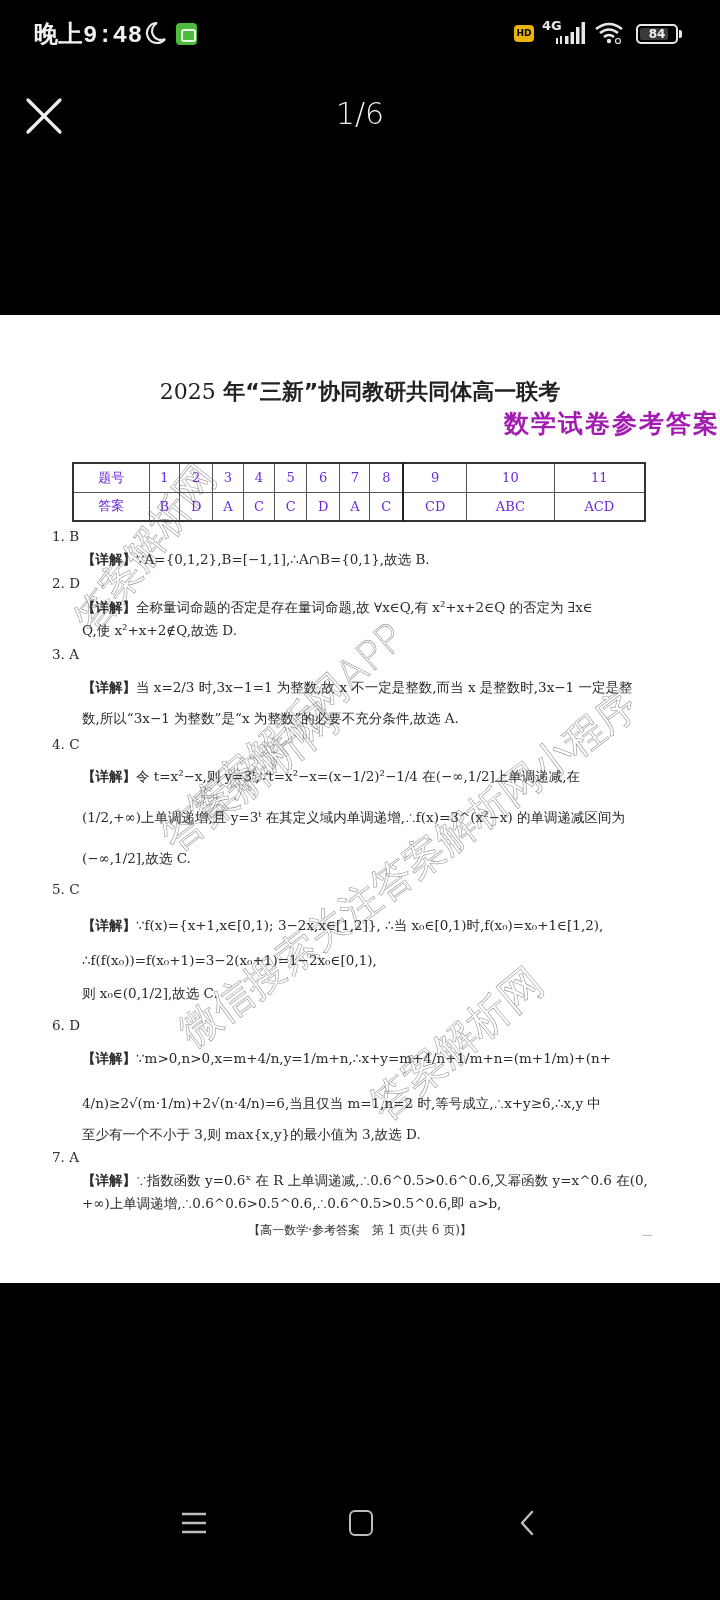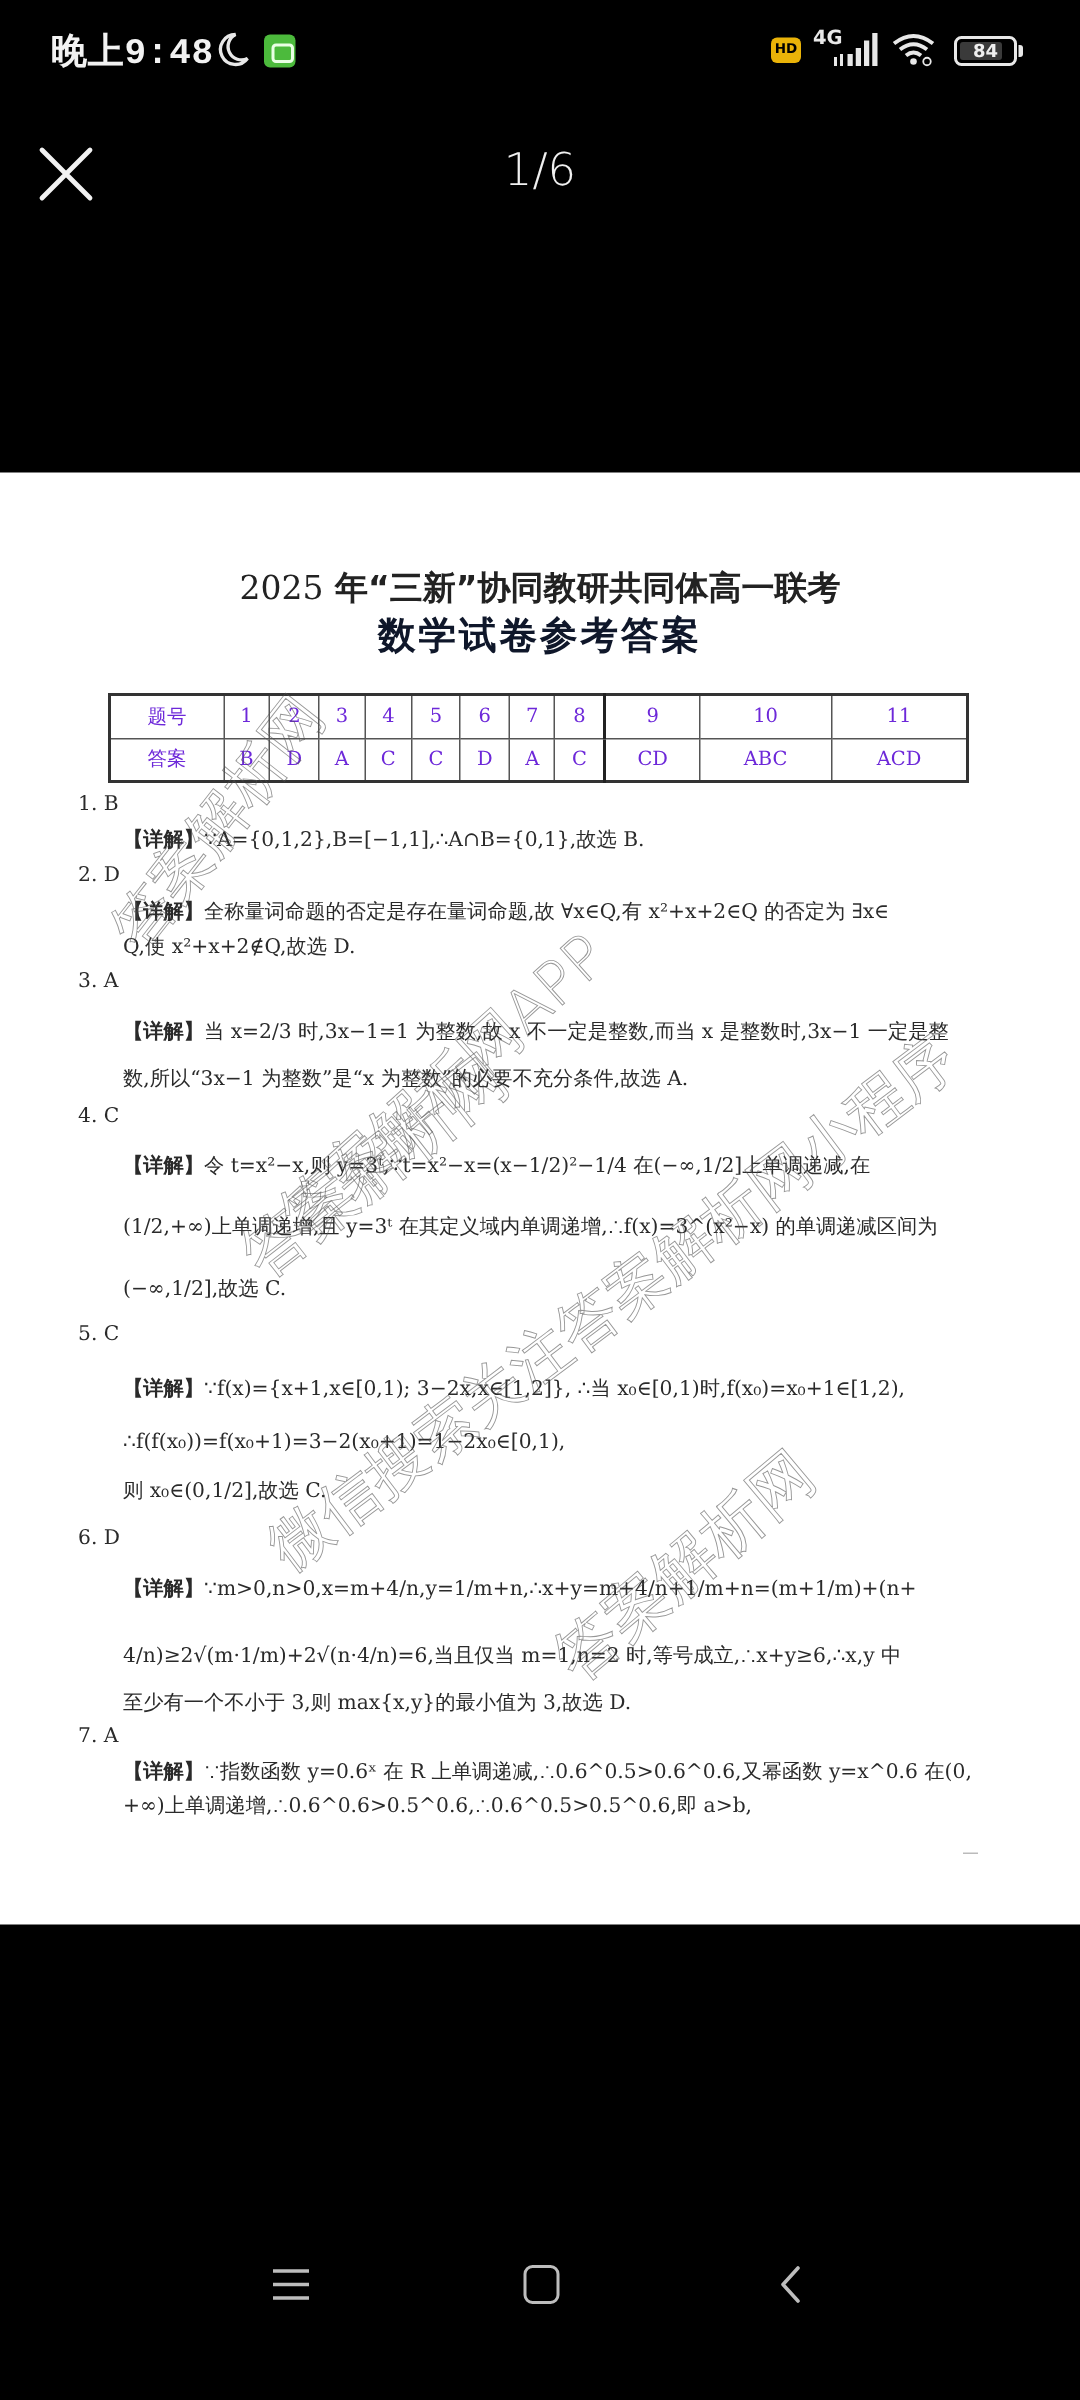--- a/index.html
+++ b/index.html
@@ -22,21 +22,21 @@
   .sb-battery-cap { position: absolute; left: 679px; top: 30px; width: 3px; height: 8px; background: #e8e8e8; border-radius: 0 2px 2px 0; }
 
   
   .close-btn { position: absolute; left: 24px; top: 96px; width: 40px; height: 40px; cursor: pointer; }
   .page-counter { position: absolute; left: 310px; top: 96px; width: 100px; text-align: center; font-size: 30px; color: #f0f0f0; font-family: "DejaVu Sans", sans-serif; font-weight: 300; }
 
   
   .doc-page { position: absolute; left: 0; top: 315px; width: 720px; height: 968px; background: #fff; color: #2a2a2a; overflow: hidden; font-family: "DejaVu Serif", serif; }
   .doc-title1 { position: absolute; left: 0; top: 62px; width: 720px; text-align: center; font-size: 22px; color: #222; font-family: "DejaVu Serif", serif; }
   .doc-title1 b { font-family: "DejaVu Sans", sans-serif; font-weight: bold; }
-  .doc-title2 { position: absolute; left: 0; top: 92px; width: 720px; text-align: center; font-size: 25px; font-weight: bold; color: #0f172a; font-family: "DejaVu Sans", sans-serif; letter-spacing: 2px; }
+  .doc-title2 { position: absolute; left: 0; top: 92px; width: 720px; text-align: right; font-size: 25px; font-weight: bold; color: #a21caf; font-family: "DejaVu Sans", sans-serif; letter-spacing: 2px; }
 
   .ans-table { position: absolute; left: 72px; top: 147px; width: 574px; border-collapse: collapse; border: 2px solid #333; }
   .ans-table td { border: 1px solid #555; height: 29px; text-align: center; font-size: 13px; color: #6d28d9; font-family: "DejaVu Serif", serif; padding: 0; }
   .ans-table td.sep { border-left: 2px solid #222; }
   .ans-table td.head { width: 76px; font-family: "DejaVu Sans", sans-serif; }
 
   .body-text { position: absolute; left: 0; top: 0; width: 720px; }
   .line { position: absolute; font-size: 13.5px; color: #2a2a2a; white-space: nowrap; font-family: "DejaVu Serif", serif; }
   .qnum { left: 52px; }
   .detail { left: 82px; }
@@ -161,20 +161,21 @@
     <div class="line qnum" style="top:702px">6. D</div>
     <div class="line detail" style="top:735px"><span class="tag">【详解】</span><span>∵m&gt;0,n&gt;0,x=m+4/n,y=1/m+n,∴x+y=m+4/n+1/m+n=(m+1/m)+(n+</span></div>
     <div class="line cont" style="top:780px">4/n)≥2√(m·1/m)+2√(n·4/n)=6,当且仅当 m=1,n=2 时,等号成立,∴x+y≥6,∴x,y 中</div>
     <div class="line cont" style="top:811px">至少有一个不小于 3,则 max{x,y}的最小值为 3,故选 D.</div>
 
     <div class="line qnum" style="top:834px">7. A</div>
     <div class="line detail" style="top:857px"><span class="tag">【详解】</span><span>∵指数函数 y=0.6ˣ 在 R 上单调递减,∴0.6^0.5&gt;0.6^0.6,又幂函数 y=x^0.6 在(0,</span></div>
     <div class="line cont" style="top:880px">+∞)上单调递增,∴0.6^0.6&gt;0.5^0.6,∴0.6^0.5&gt;0.5^0.6,即 a&gt;b,</div>
   </div>
 
+  <div class="footer-text">【高一数学·参考答案　第 1 页(共 6 页)】</div>
   <div class="footer-mark"></div>
 
   <div class="wm" style="left:62px; top:295px; font-size:40px; transform:rotate(-52deg);">答案解析网</div>
   <div class="wm" style="left:175px; top:480px; font-size:40px; transform:rotate(-42deg);">答案解析网APP</div>
   <div class="wm" style="left:150px; top:505px; font-size:42px; transform:rotate(-38deg);">答案解析网</div>
   <div class="wm" style="left:168px; top:700px; font-size:40px; transform:rotate(-37deg);">微信搜索关注答案解析网小程序</div>
   <div class="wm" style="left:358px; top:775px; font-size:42px; transform:rotate(-40deg);">答案解析网</div>
 </div>
 
 <div class="navbar">

